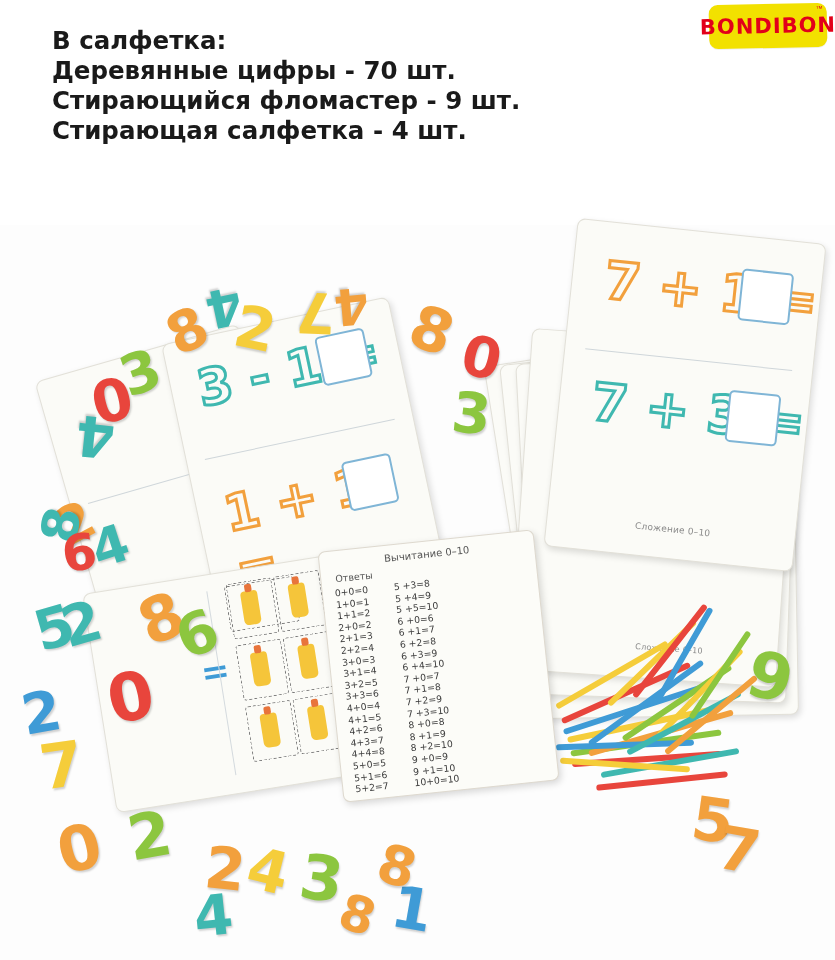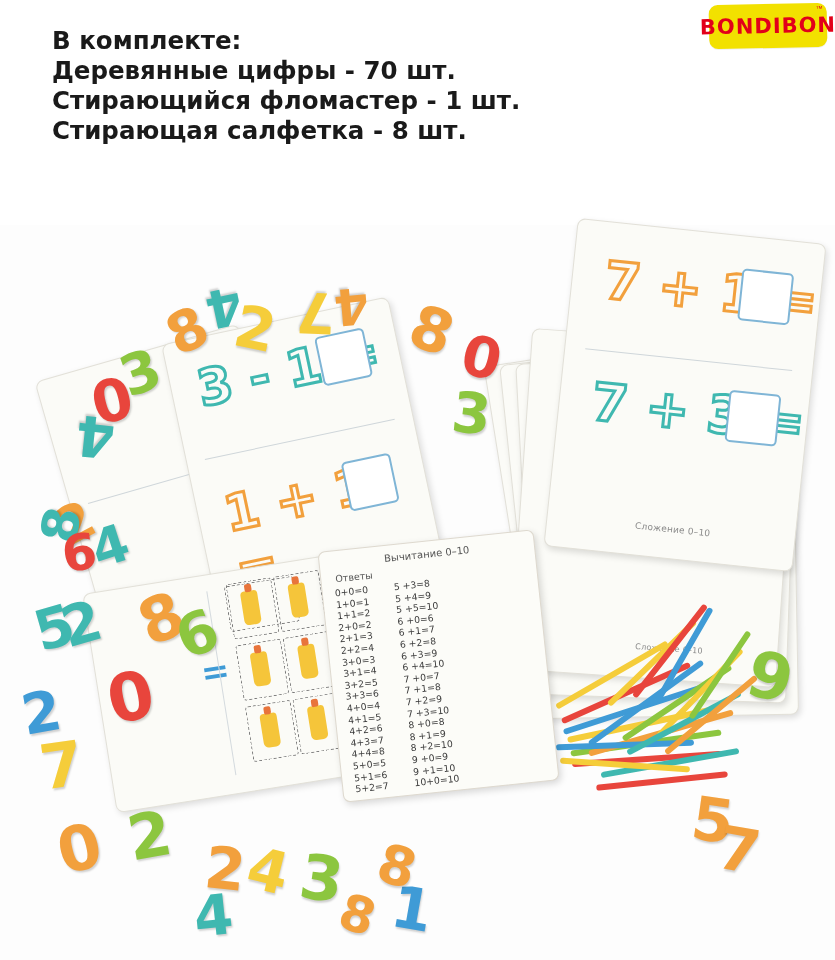--- a/index.html
+++ b/index.html
@@ -224,24 +224,24 @@
 <body>
 
 <div class="stage">
 
   <div class="logo">
     <span class="logo-text">BONDIBON</span>
     <span class="logo-tm">™</span>
   </div>
 
   <div class="specs">
-    <div class="specs-line">В комплекте:</div>
+    <div class="specs-line">В салфетка:</div>
     <div class="specs-line">Деревянные цифры - 70 шт.</div>
-    <div class="specs-line">Стирающийся фломастер -  1 шт.</div>
-    <div class="specs-line">Стирающая салфетка - 8 шт.</div>
+    <div class="specs-line">Стирающийся фломастер -  9 шт.</div>
+    <div class="specs-line">Стирающая салфетка - 4 шт.</div>
   </div>
 
   <div class="photo">
 
     <div class="card" style="left:508px; top:120px; width:250px; height:330px; transform:rotate(-9deg);"></div>
     <div class="card" style="left:516px; top:126px; width:252px; height:334px; transform:rotate(-6deg);"></div>
     <div class="card" style="left:524px; top:132px; width:254px; height:338px; transform:rotate(-3deg);"></div>
 
     <div class="card" style="left:536px; top:150px; width:258px; height:340px; transform:rotate(-1deg);">
       <div class="card-caption" style="left:112px; bottom:22px;">Сложение 0–10</div>

